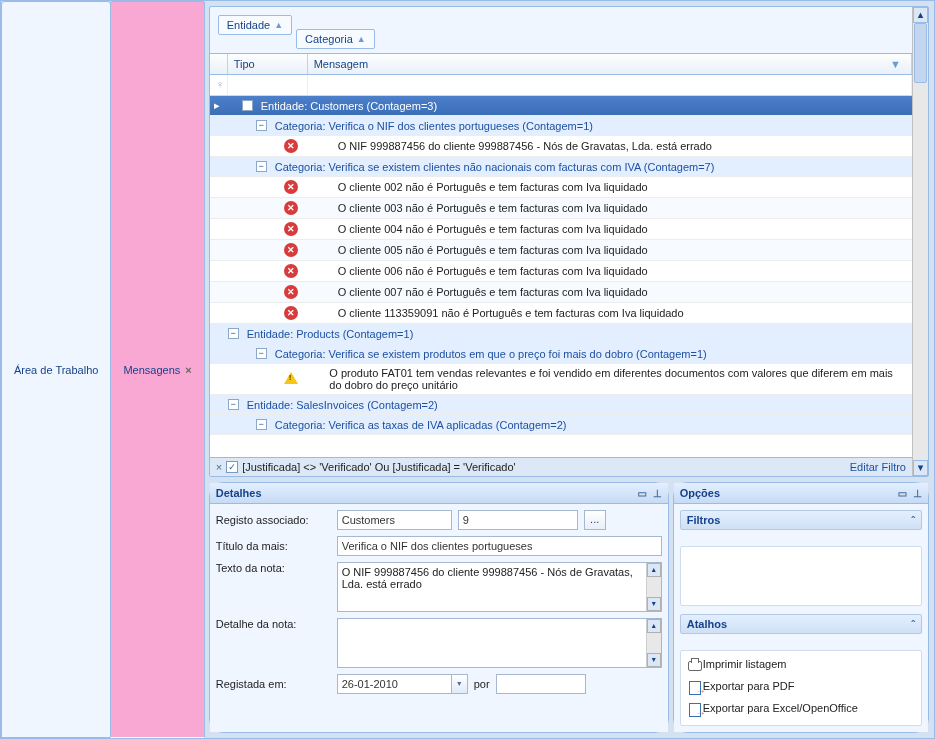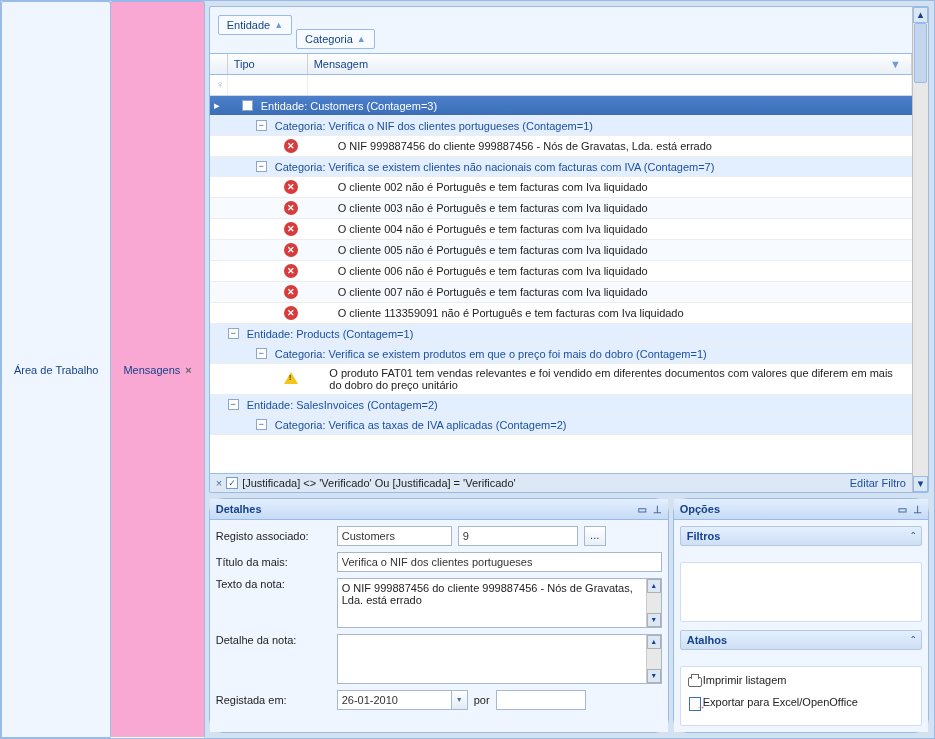--- a/index.html
+++ b/index.html
@@ -296,20 +296,26 @@
               <div class="shortcut">
                 <span class="ic">
                   <span class="ic-print"></span>
                 </span>
                 <span class="blk">Imprimir listagem</span>
               </div>
               <div class="shortcut">
                 <span class="ic">
                   <span class="ic-export"></span>
                 </span>
+                <span class="blk">Exportar para PDF</span>
+              </div>
+              <div class="shortcut">
+                <span class="ic">
+                  <span class="ic-export"></span>
+                </span>
                 <span class="blk">Exportar para Excel/OpenOffice</span>
               </div>
             </div>
         </div>
       </div>
     </div>
   </div>
 </div>
 
 </body></html>

